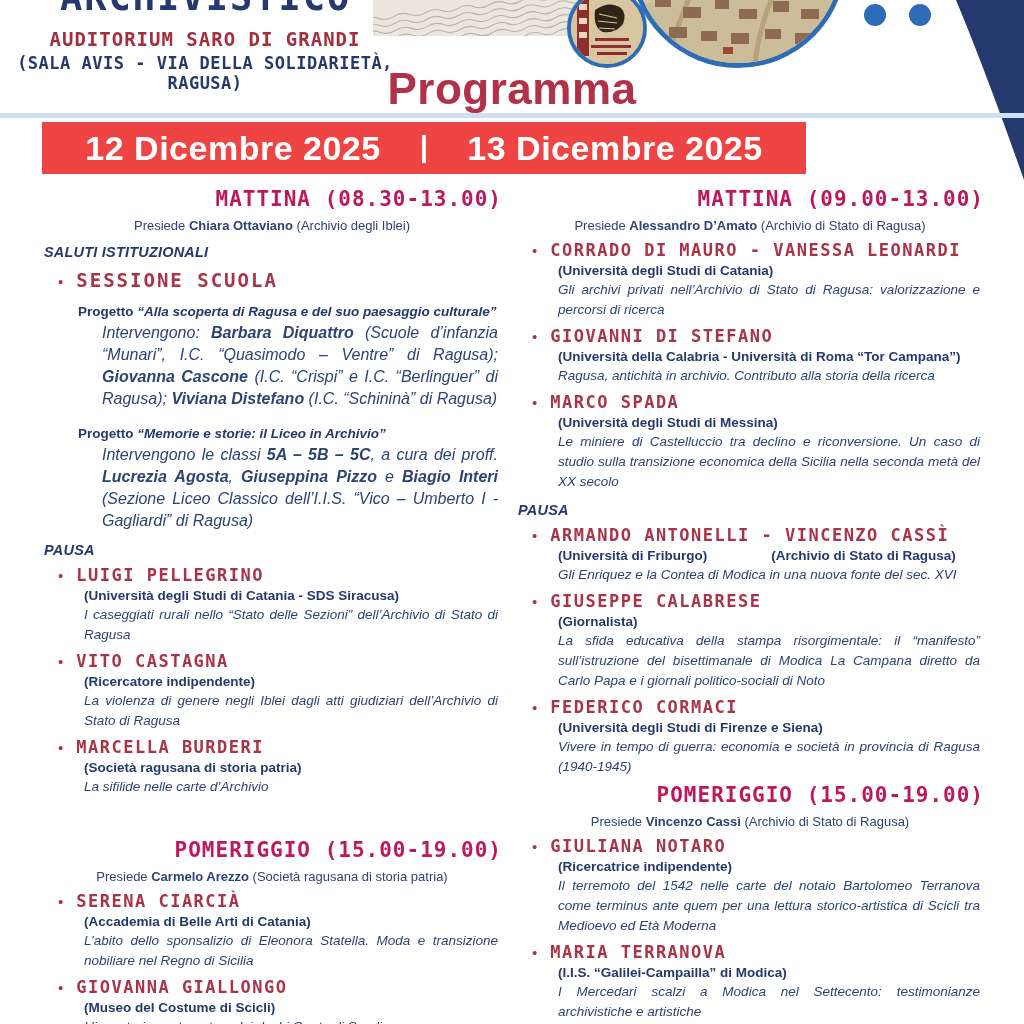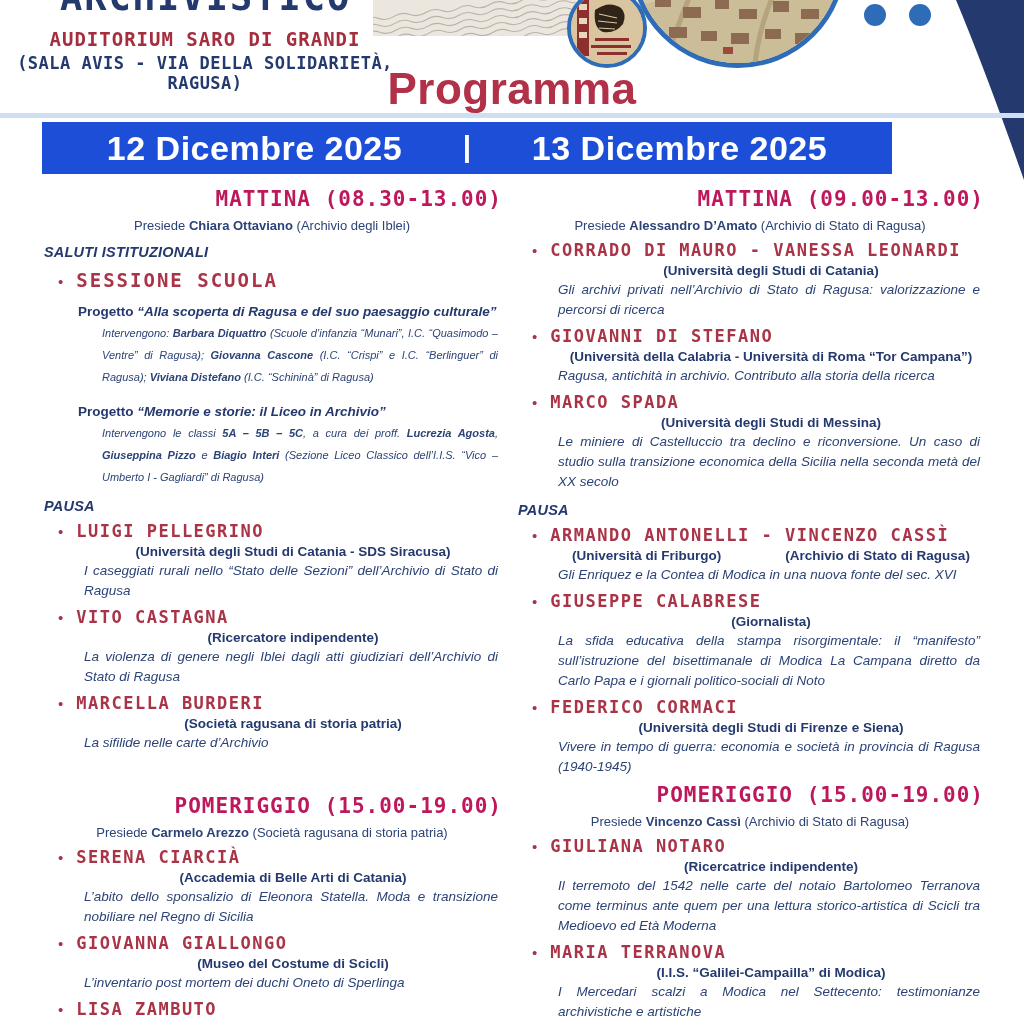--- a/index.html
+++ b/index.html
@@ -21,21 +21,21 @@
   #seal-circle{position:absolute;left:567px;top:-12px;width:72px;height:72px;border:4px solid #2f6cb7;
     border-radius:50%;overflow:hidden;background:#d9c5a0;}
   #map-circle{position:absolute;left:630px;top:-148px;width:206px;height:206px;border:5px solid #2f6cb7;
     border-radius:50%;overflow:hidden;background:#d6c8a6;}
   .blue-dot{position:absolute;top:4px;width:22px;height:22px;border-radius:50%;background:#2f6cb7;}
   #dot-1{left:864px;} #dot-2{left:909px;}
   #corner-shape{position:absolute;right:0;top:0;}
   #light-line{position:absolute;left:0;top:113px;width:1024px;height:5px;background:#cfdff2;}
 
   
-  #date-band{position:absolute;left:42px;top:122px;width:850px;height:52px;background:#1d4ed8;
+  #date-band{position:absolute;left:42px;top:122px;width:764px;height:52px;background:#ef4444;
     display:flex;align-items:center;}
   .band-half{flex:1;text-align:center;color:#ffffff;font-size:34px;font-weight:bold;letter-spacing:0.5px;}
   #band-sep{position:absolute;left:50%;top:8px;transform:translateX(-50%);color:#ffffff;font-size:30px;font-weight:bold;}
 
   
   #columns{position:absolute;top:178px;left:0;width:1024px;display:flex;}
   .col{box-sizing:border-box;}
   #col-left{margin-left:42px;width:460px;}
   #col-right{margin-left:14px;width:468px;}
 
@@ -50,28 +50,28 @@
   .side-label{margin:9px 0 0 2px;font-size:14.5px;font-weight:bold;font-style:italic;color:#24396e;letter-spacing:0.2px;line-height:18px;}
 
   .bullet-head{margin:7px 0 0 16px;display:flex;gap:13px;align-items:baseline;line-height:24px;}
   .bullet-head .bh-text{font-family:"DejaVu Sans Mono",monospace;font-weight:bold;font-size:19px;color:#a93347;letter-spacing:2px;}
   .dot-bullet{color:#a93347;font-size:15px;flex:none;}
 
   .project{margin:8px 0 0 36px;}
   .project + .project{margin-top:14px;}
   .project-head{font-size:13.5px;font-weight:bold;line-height:20px;color:#24396e;}
   .project-head .p-title{font-style:italic;}
-  .p-body{margin-left:24px;padding-right:4px;font-size:11px;font-style:italic;line-height:22px;
+  .p-body{margin-left:24px;padding-right:4px;font-size:16px;font-style:italic;line-height:22px;
     text-align:justify;color:#2c4377;}
   .p-body .b{font-weight:bold;}
 
   .speaker{margin-top:6px;}
   .spk-head{margin-left:16px;display:flex;gap:13px;align-items:baseline;line-height:20px;}
   .spk-name{font-family:"DejaVu Sans Mono",monospace;font-weight:bold;font-size:17px;color:#a93347;letter-spacing:1.5px;}
-  .spk-affils{margin-left:42px;font-size:13.5px;font-weight:bold;line-height:19px;color:#24396e;display:flex;gap:64px;justify-content:center;}
+  .spk-affils{margin-left:42px;font-size:13.5px;font-weight:bold;line-height:19px;color:#24396e;display:flex;gap:64px;}
   .spk-title{margin:0 4px 0 42px;font-size:13.5px;font-style:italic;line-height:20px;text-align:justify;color:#2c4377;}
 </style>
 </head>
 <body>
 
 <div id="arch-title">ARCHIVISTICO</div>
 
 <div id="manuscript-strip">
   <svg width="247" height="36" viewBox="0 0 247 36">
     <g stroke="#a8a399" stroke-width="1.1" fill="none" opacity="0.75" transform="rotate(-7 123 18)">

